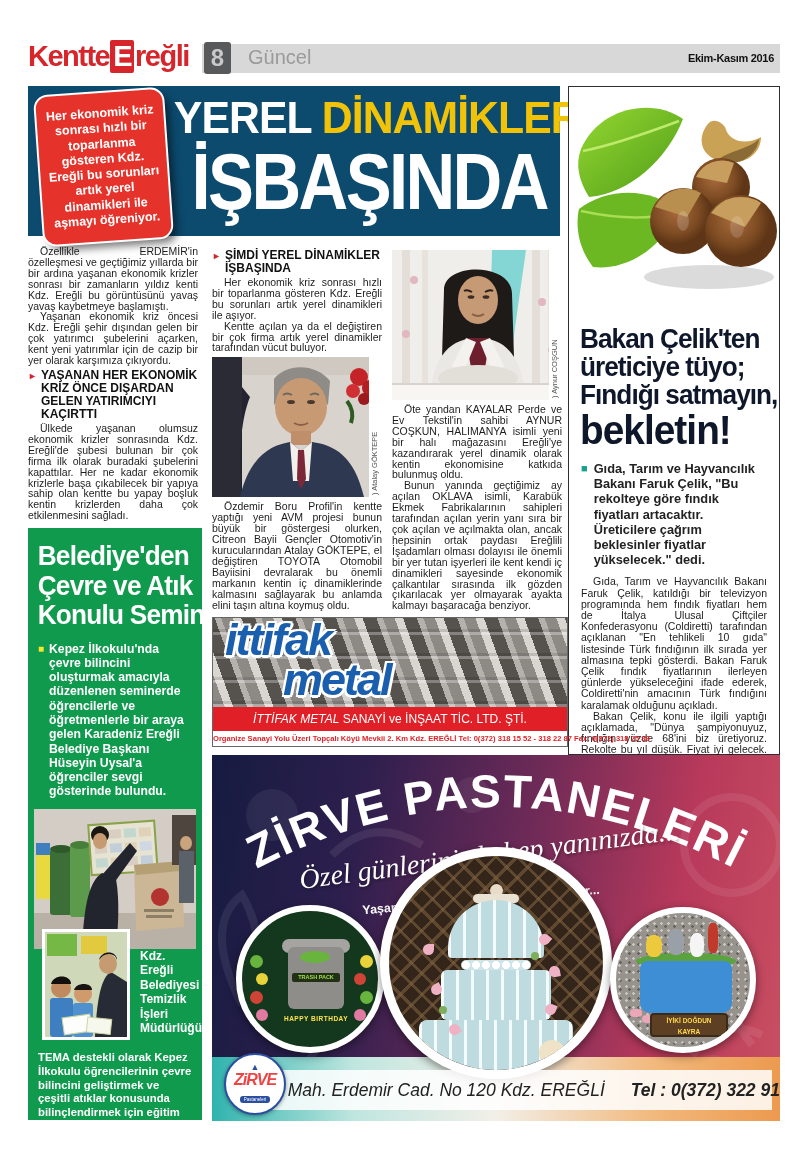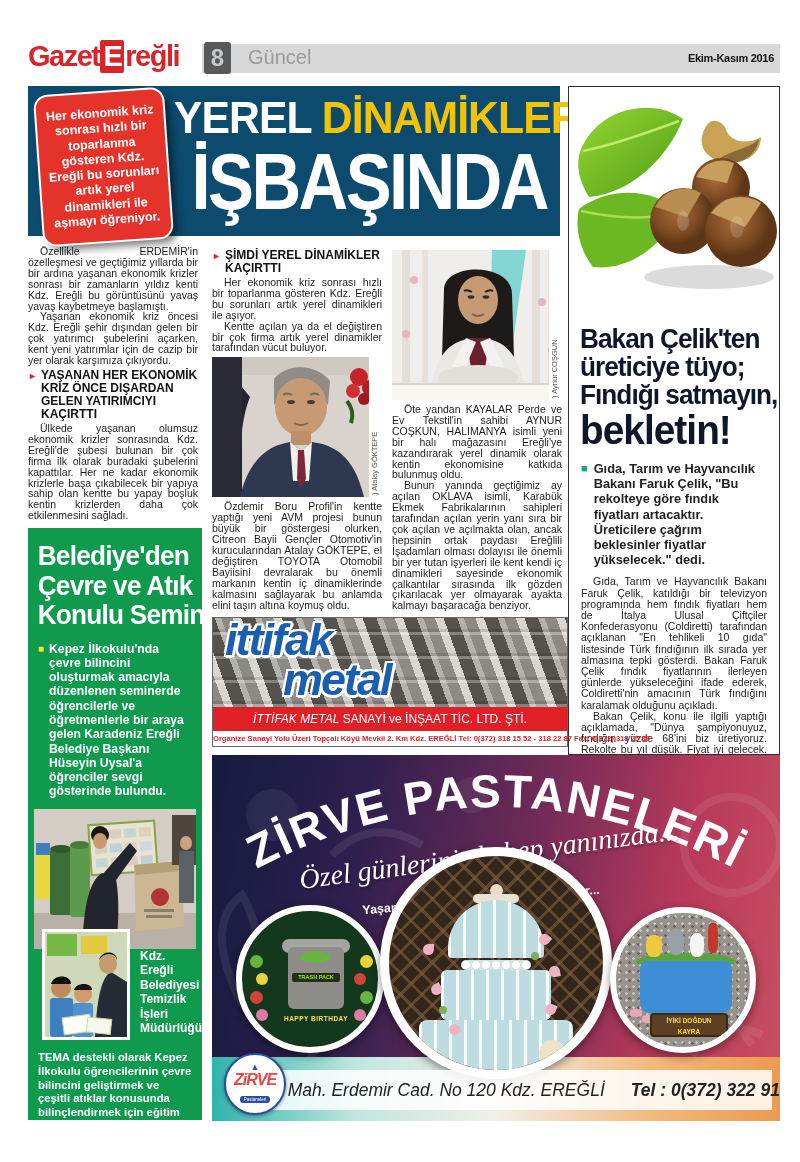--- a/index.html
+++ b/index.html
@@ -118,42 +118,42 @@
   .rc-cake{position:absolute;left:24px;top:48px;width:92px;height:52px;background:#3e8ed6;border-radius:8px 8px 10px 10px;}
   .rc-grass{position:absolute;left:20px;top:40px;width:100px;height:16px;background:#5aa33e;border-radius:50%;}
   .rc-plaque{position:absolute;left:34px;top:100px;width:78px;height:24px;background:#5d3f23;border:2px solid #3a2a18;border-radius:4px;
              color:#ffd94e;font-size:6.5px;font-weight:bold;text-align:center;line-height:11px;box-sizing:border-box;}
 </style>
 </head>
 <body>
 
 <div class="page">
 
-  <div class="logo"><span>Gazet</span><span class="lgE">E</span><span>reğli</span></div>
+  <div class="logo"><span>Kentte</span><span class="lgE">E</span><span>reğli</span></div>
   <div class="section-bar">
     <span class="section-name">Güncel</span>
     <span class="edition-date">Ekim-Kasım 2016</span>
   </div>
   <div class="page-icon"><span>8</span></div>
 
   <div class="banner">
     <div class="bl1"><span>YEREL</span> <span class="y">DİNAMİKLER</span></div>
     <div class="bl2">İŞBAŞINDA</div>
   </div>
   <div class="callout">Her ekonomik kriz sonrası hızlı bir toparlanma gösteren Kdz. Ereğli bu sorunları artık yerel dinamikleri ile aşmayı öğreniyor.</div>
 
   <div class="col col1">
     <p class="p">Özellikle ERDEMİR'in özelleşmesi ve geçtiğimiz yıllarda bir bir ardına yaşanan ekonomik krizler sonrası bir zamanların yıldız kenti Kdz. Ereğli bu görüntüsünü yavaş yavaş kaybetmeye başlamıştı.</p>
     <p class="p">Yaşanan ekonomik kriz öncesi Kdz. Ereğli şehir dışından gelen bir çok yatırımcı şubelerini açarken, kent yeni yatırımlar için de cazip bir yer olarak karşımıza çıkıyordu.</p>
     <div class="subhead"><span class="tri">►</span><span>YAŞANAN HER EKONOMİK KRİZ ÖNCE DIŞARDAN GELEN YATIRIMCIYI KAÇIRTTI</span></div>
     <p class="p">Ülkede yaşanan olumsuz ekonomik krizler sonrasında Kdz. Ereğli'de şubesi bulunan bir çok firma ilk olarak buradaki şubelerini kapattılar. Her ne kadar ekonomik krizlerle başa çıkabilecek bir yapıya sahip olan kentte bu yapay boşluk kentin krizlerden daha çok etkilenmesini sağladı.</p>
   </div>
 
   <div class="col col2">
-    <div class="subhead"><span class="tri">►</span><span>ŞİMDİ YEREL DİNAMİKLER KAÇIRTTI</span></div>
+    <div class="subhead"><span class="tri">►</span><span>ŞİMDİ YEREL DİNAMİKLER İŞBAŞINDA</span></div>
     <p class="p">Her ekonomik kriz sonrası hızlı bir toparlanma gösteren Kdz. Ereğli bu sorunları artık yerel dinamikleri ile aşıyor.</p>
     <p class="p">Kentte açılan ya da el değiştiren bir çok firma artık yerel dinamikler tarafından vücut buluyor.</p>
     <div class="photo-wrap">
       <svg width="170" height="140" viewBox="0 0 170 140">
         <rect width="170" height="140" fill="#d8d3cc"></rect>
         <rect width="170" height="18" fill="#cfc9c1"></rect>
         <rect x="0" y="0" width="30" height="140" fill="#2a2b35"></rect>
         <path d="M30,140 C26,90 30,60 38,40 L30,30 L30,140 Z" fill="#232430"></path>
         <circle cx="147" cy="20" r="9" fill="#c42428"></circle>
           <circle cx="158" cy="31" r="8" fill="#b21e22"></circle>

